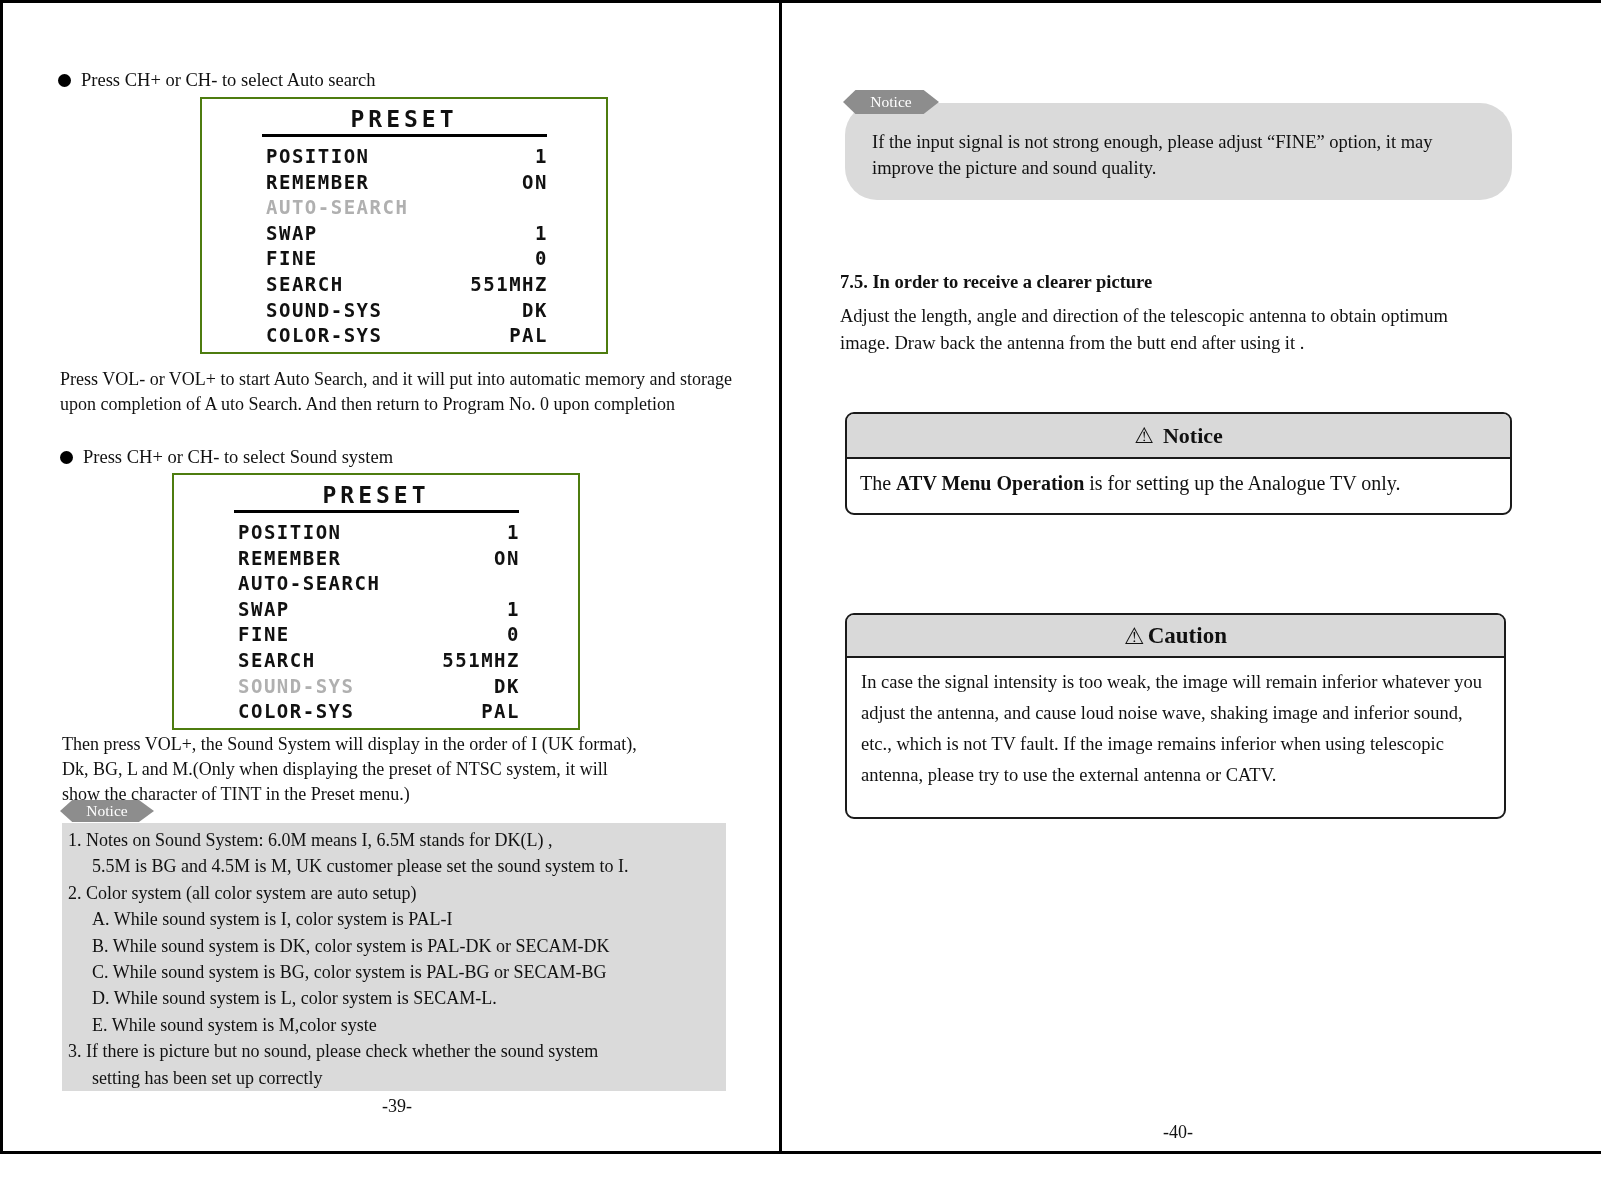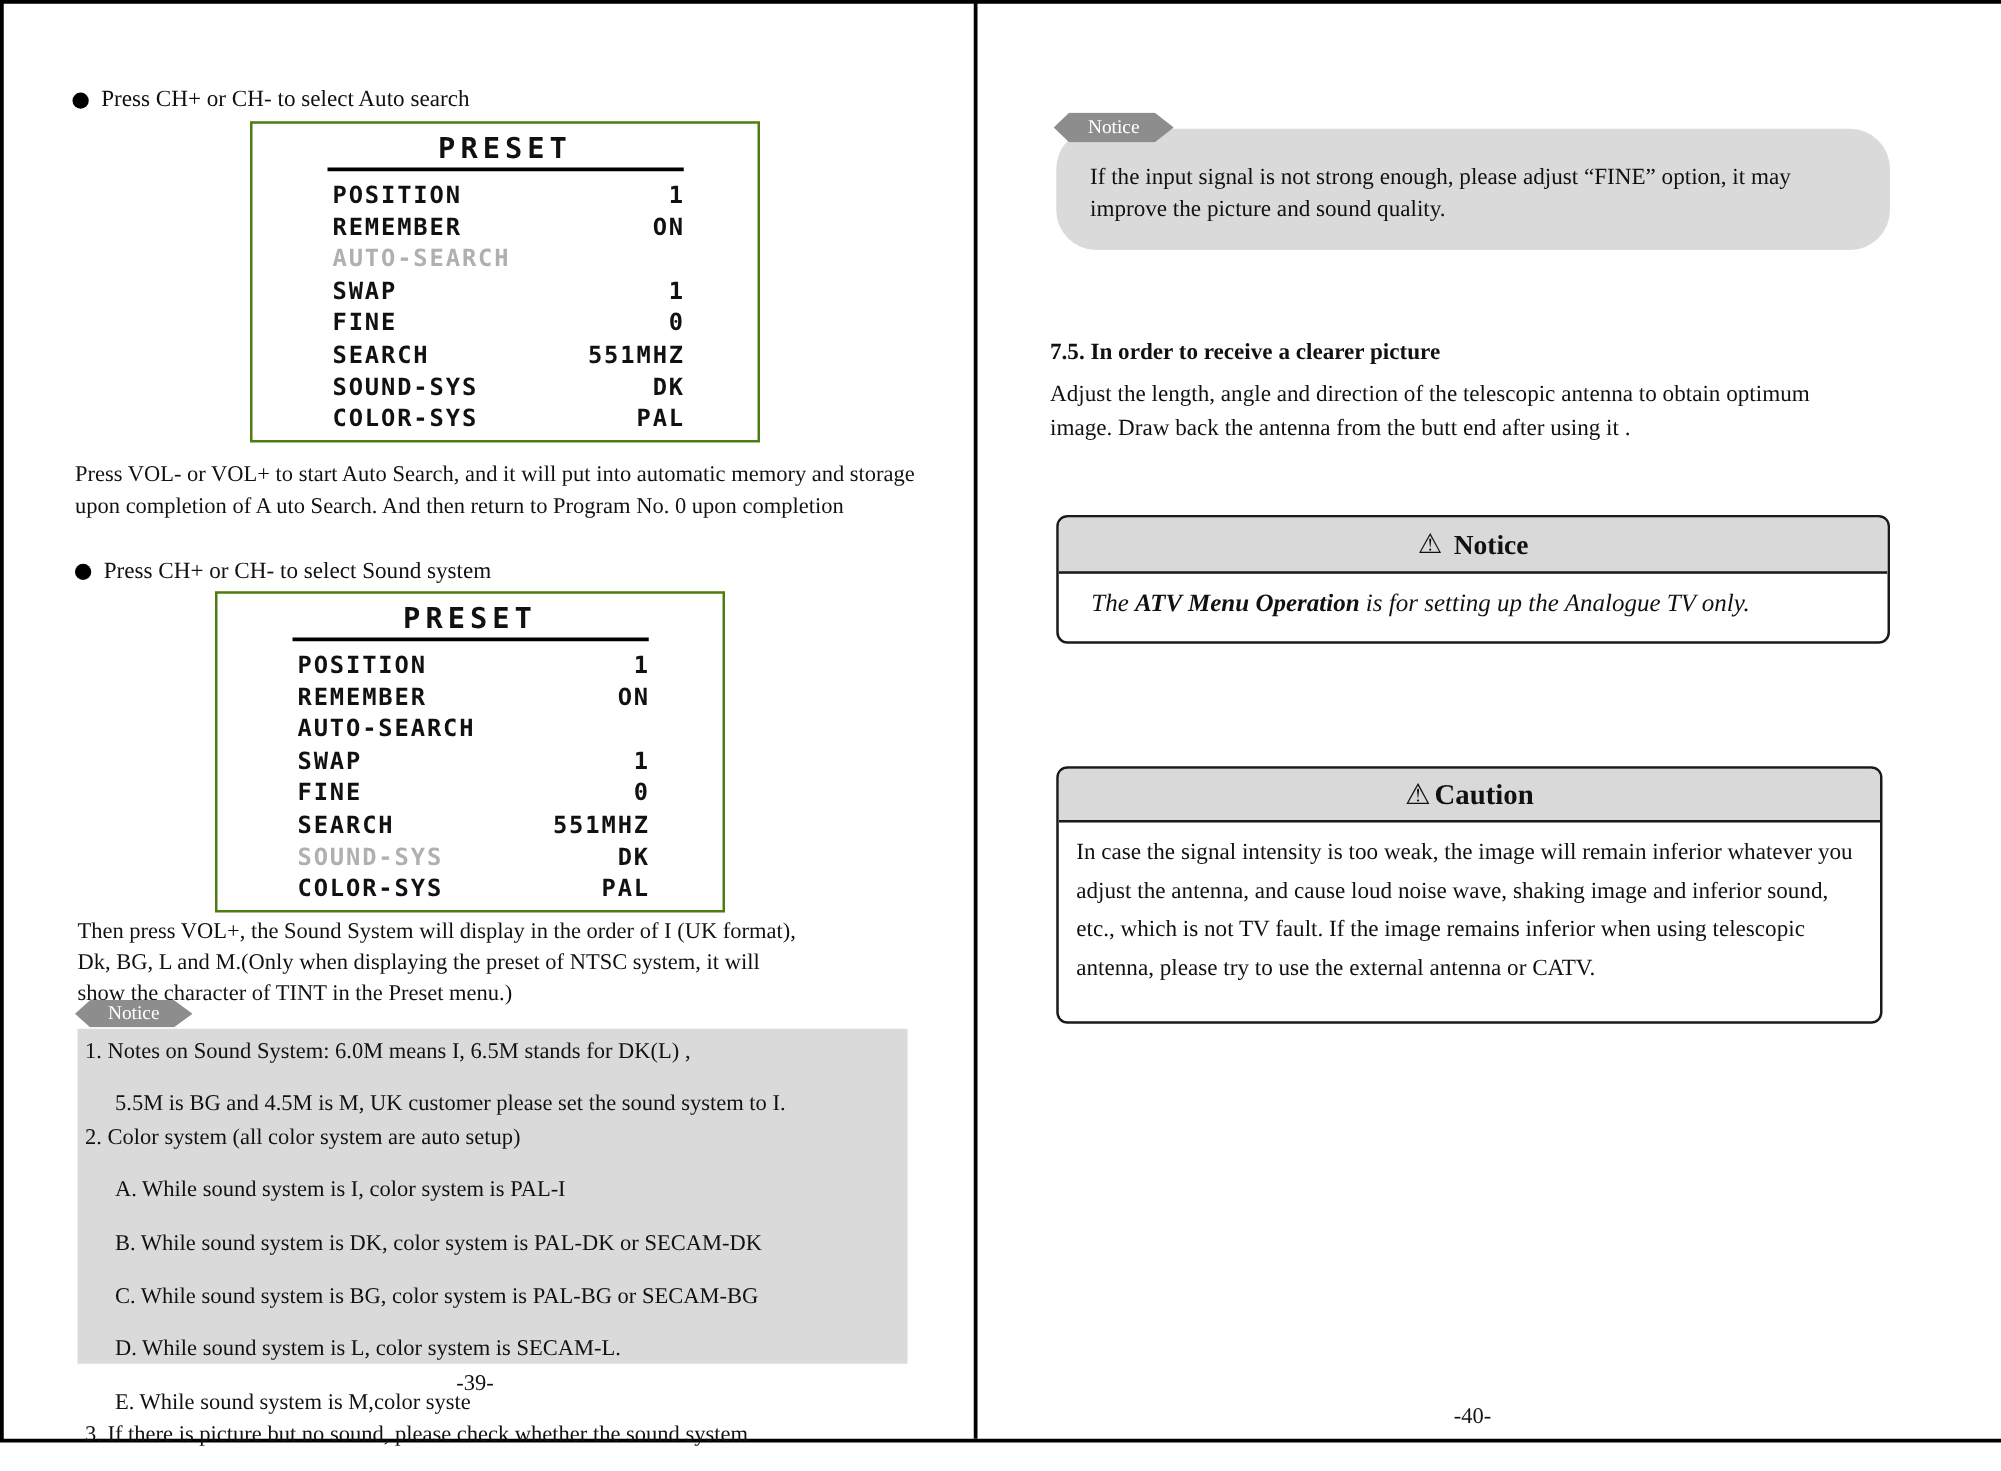--- a/index.html
+++ b/index.html
@@ -34,39 +34,39 @@
     display:flex; align-items:center; justify-content:center;
     font-size:15.5px;
     clip-path:polygon(0 50%, 13% 0, 84% 0, 100% 50%, 84% 100%, 13% 100%);
   }
 
   .notes-panel {
     position:absolute; background:#dadada; font-size:18px;
     line-height:26.4px; padding:4px 6px 0 4px;
   }
   .note-line { padding-left:2px; white-space:nowrap; }
-  .note-line.indent { padding-left:26px;margin-top:16px; }
+  .note-line.indent { padding-left:26px; }
 
   .gray-strip { position:absolute; background:#dadada; }
   .gray-strip .strip-text { padding:27px 20px 0 27px; font-size:18.5px; line-height:25.5px; }
 
   .heading { position:absolute; font-weight:bold; font-size:18.5px; }
 
   .alert-box {
     position:absolute; background:#fff; border:2px solid #1a1a1a;
     border-radius:9px; overflow:hidden;
   }
   .alert-header {
     background:#d9d9d9; border-bottom:2px solid #1a1a1a;
     text-align:center; font-weight:bold; display:flex;
     align-items:center; justify-content:center;
   }
   .warn-glyph { font-family:"DejaVu Sans",sans-serif; font-weight:bold; }
 
-  .notice-box-body { padding:13px 8px 0 26px; font-size:20px;font-style:italic; }
+  .notice-box-body { padding:13px 8px 0 13px; font-size:20px; }
   .caution-box-body { padding:9px 16px 0 14px; font-size:18.5px; line-height:31px; }
 
   .page-num { position:absolute; width:80px; text-align:center; font-size:18px; }
 </style>
 </head>
 <body>
 
 <div id="screen">
 
   <div class="edge" style="left:0; top:0; width:1601px; height:3px;"></div>
@@ -174,21 +174,21 @@
       <div class="note-line">2. Color system (all color system are auto setup)</div>
       <div class="note-line indent">A. While sound system is I, color system is PAL-I</div>
       <div class="note-line indent">B. While sound system is DK, color system is PAL-DK or SECAM-DK</div>
       <div class="note-line indent">C. While sound system is BG, color system is PAL-BG or SECAM-BG</div>
       <div class="note-line indent">D. While sound system is L, color system is SECAM-L.</div>
       <div class="note-line indent">E. While sound system is M,color syste</div>
       <div class="note-line">3. If there is picture but no sound, please check whether the sound system</div>
       <div class="note-line indent">setting has been set up correctly</div>
     </div>
 
-    <div class="page-num" style="left:340px; top:1096px;">-39-</div>
+    <div class="page-num" style="left:357px; top:1096px;">-39-</div>
   </section>
 
   <section>
 
     <div class="gray-strip" style="left:845px; top:103px; width:667px; height:97px;border-radius:32px;">
       <div class="strip-text" style="width:650px;">If the input signal is not strong enough, please adjust “FINE” option, it may improve the picture and sound quality.</div>
     </div>
 
     <div class="notice-tag" style="left:843px; top:90px; width:96px; height:24px;">
       <span>Notice</span>

